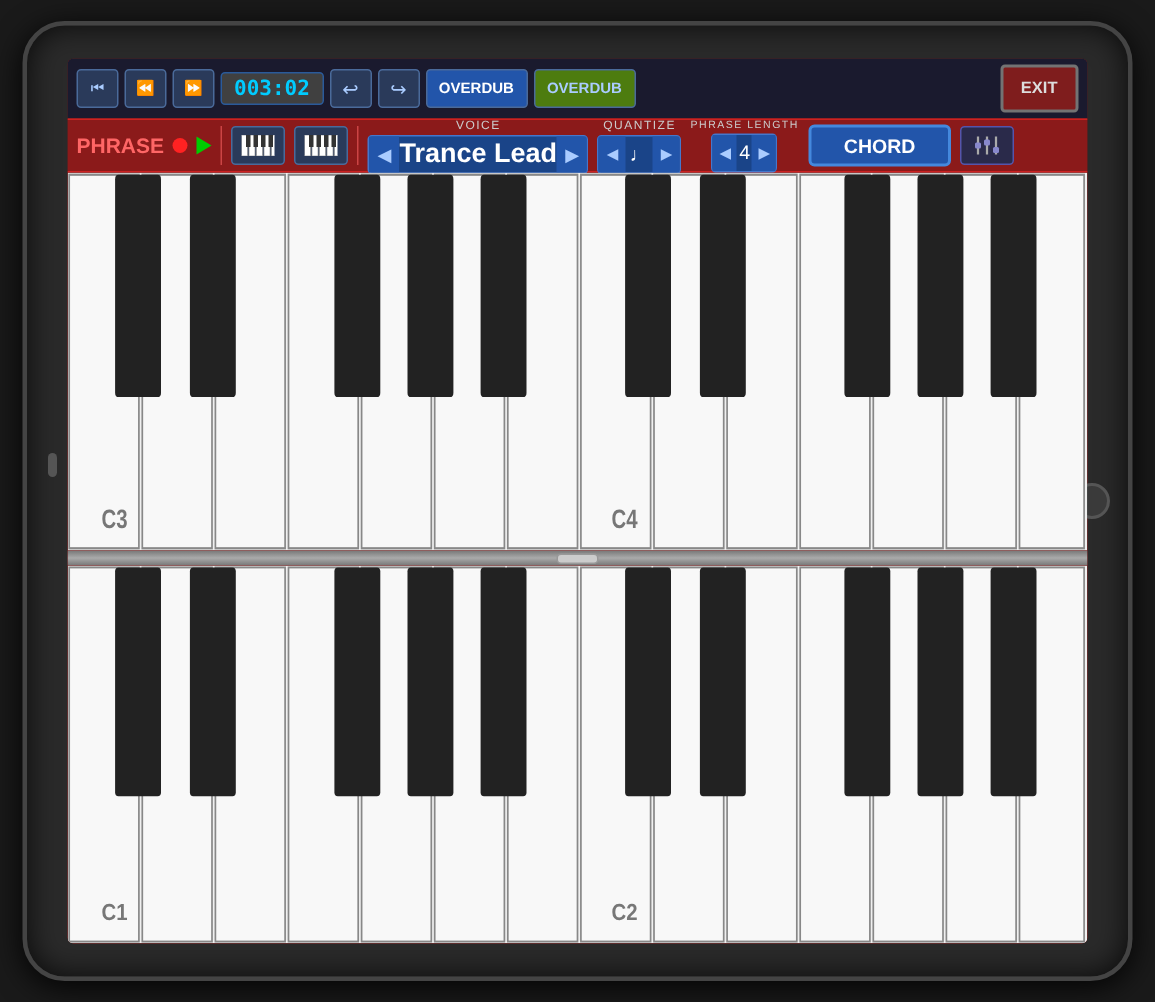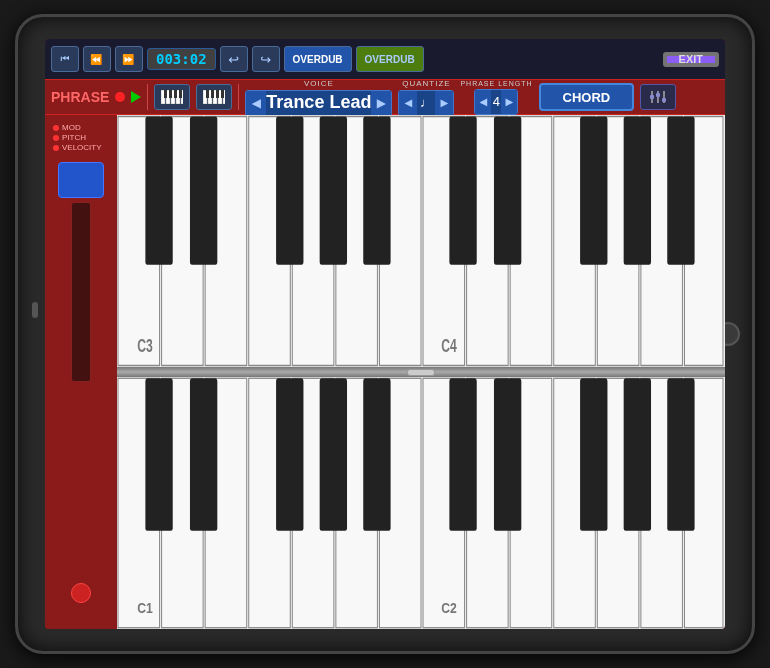--- a/index.html
+++ b/index.html
@@ -137,28 +137,28 @@
       display: flex;
       align-items: center;
     }
 
     .mode-btn.active {
       background: #2255aa;
       color: #ffffff;
     }
 
     .exit-btn {
-      background: #8b5cf6;
-      border: 4px solid #737373;
+      background: #7f1d1d;
+      border: 2px solid #737373;
       border-radius: 3px;
       color: #dddddd;
       font-size: 11px;
       font-weight: bold;
       padding: 2px 12px;
-      height: 15px;
+      height: 32px;
       cursor: pointer;
       display: flex;
       align-items: center;
       margin-left: auto;
     }
 
     
     .second-toolbar {
       background: #8b1a1a;
       padding: 3px 6px;
@@ -546,39 +546,20 @@
             <line x1="10" y1="2" x2="10" y2="14" stroke="#aaa" stroke-width="1.5"></line>
             <rect x="8" y="4" width="4" height="4" fill="#8888cc" rx="1"></rect>
             <line x1="16" y1="2" x2="16" y2="14" stroke="#aaa" stroke-width="1.5"></line>
             <rect x="14" y="9" width="4" height="4" fill="#8888cc" rx="1"></rect>
           </svg>
         </button>
       </div>
 
       <div class="keyboard-area">
 
-        <div class="left-sidebar">
-          <div class="mod-labels">
-            <div class="mod-indicator">
-              <div class="mod-dot"></div>
-              <span class="mod-text">MOD</span>
-            </div>
-            <div class="mod-indicator">
-              <div class="mod-dot"></div>
-              <span class="mod-text">PITCH</span>
-            </div>
-            <div class="mod-indicator">
-              <div class="mod-dot"></div>
-              <span class="mod-text">VELOCITY</span>
-            </div>
-          </div>
-          <div class="blue-pad"></div>
-          <div class="pitch-slider"></div>
-          <div class="red-dot-pad"></div>
-        </div>
 
         <div class="keyboards-container">
 
           <div class="keyboard-strip">
             <svg width="100%" height="100%" viewBox="0 0 600 170" preserveAspectRatio="none">
 
               <rect x="0" y="0" width="600" height="170" fill="#f0f0f0"></rect>
 
               <g fill="url(#wkGrad)" stroke="#888" stroke-width="1">
                 <defs>

